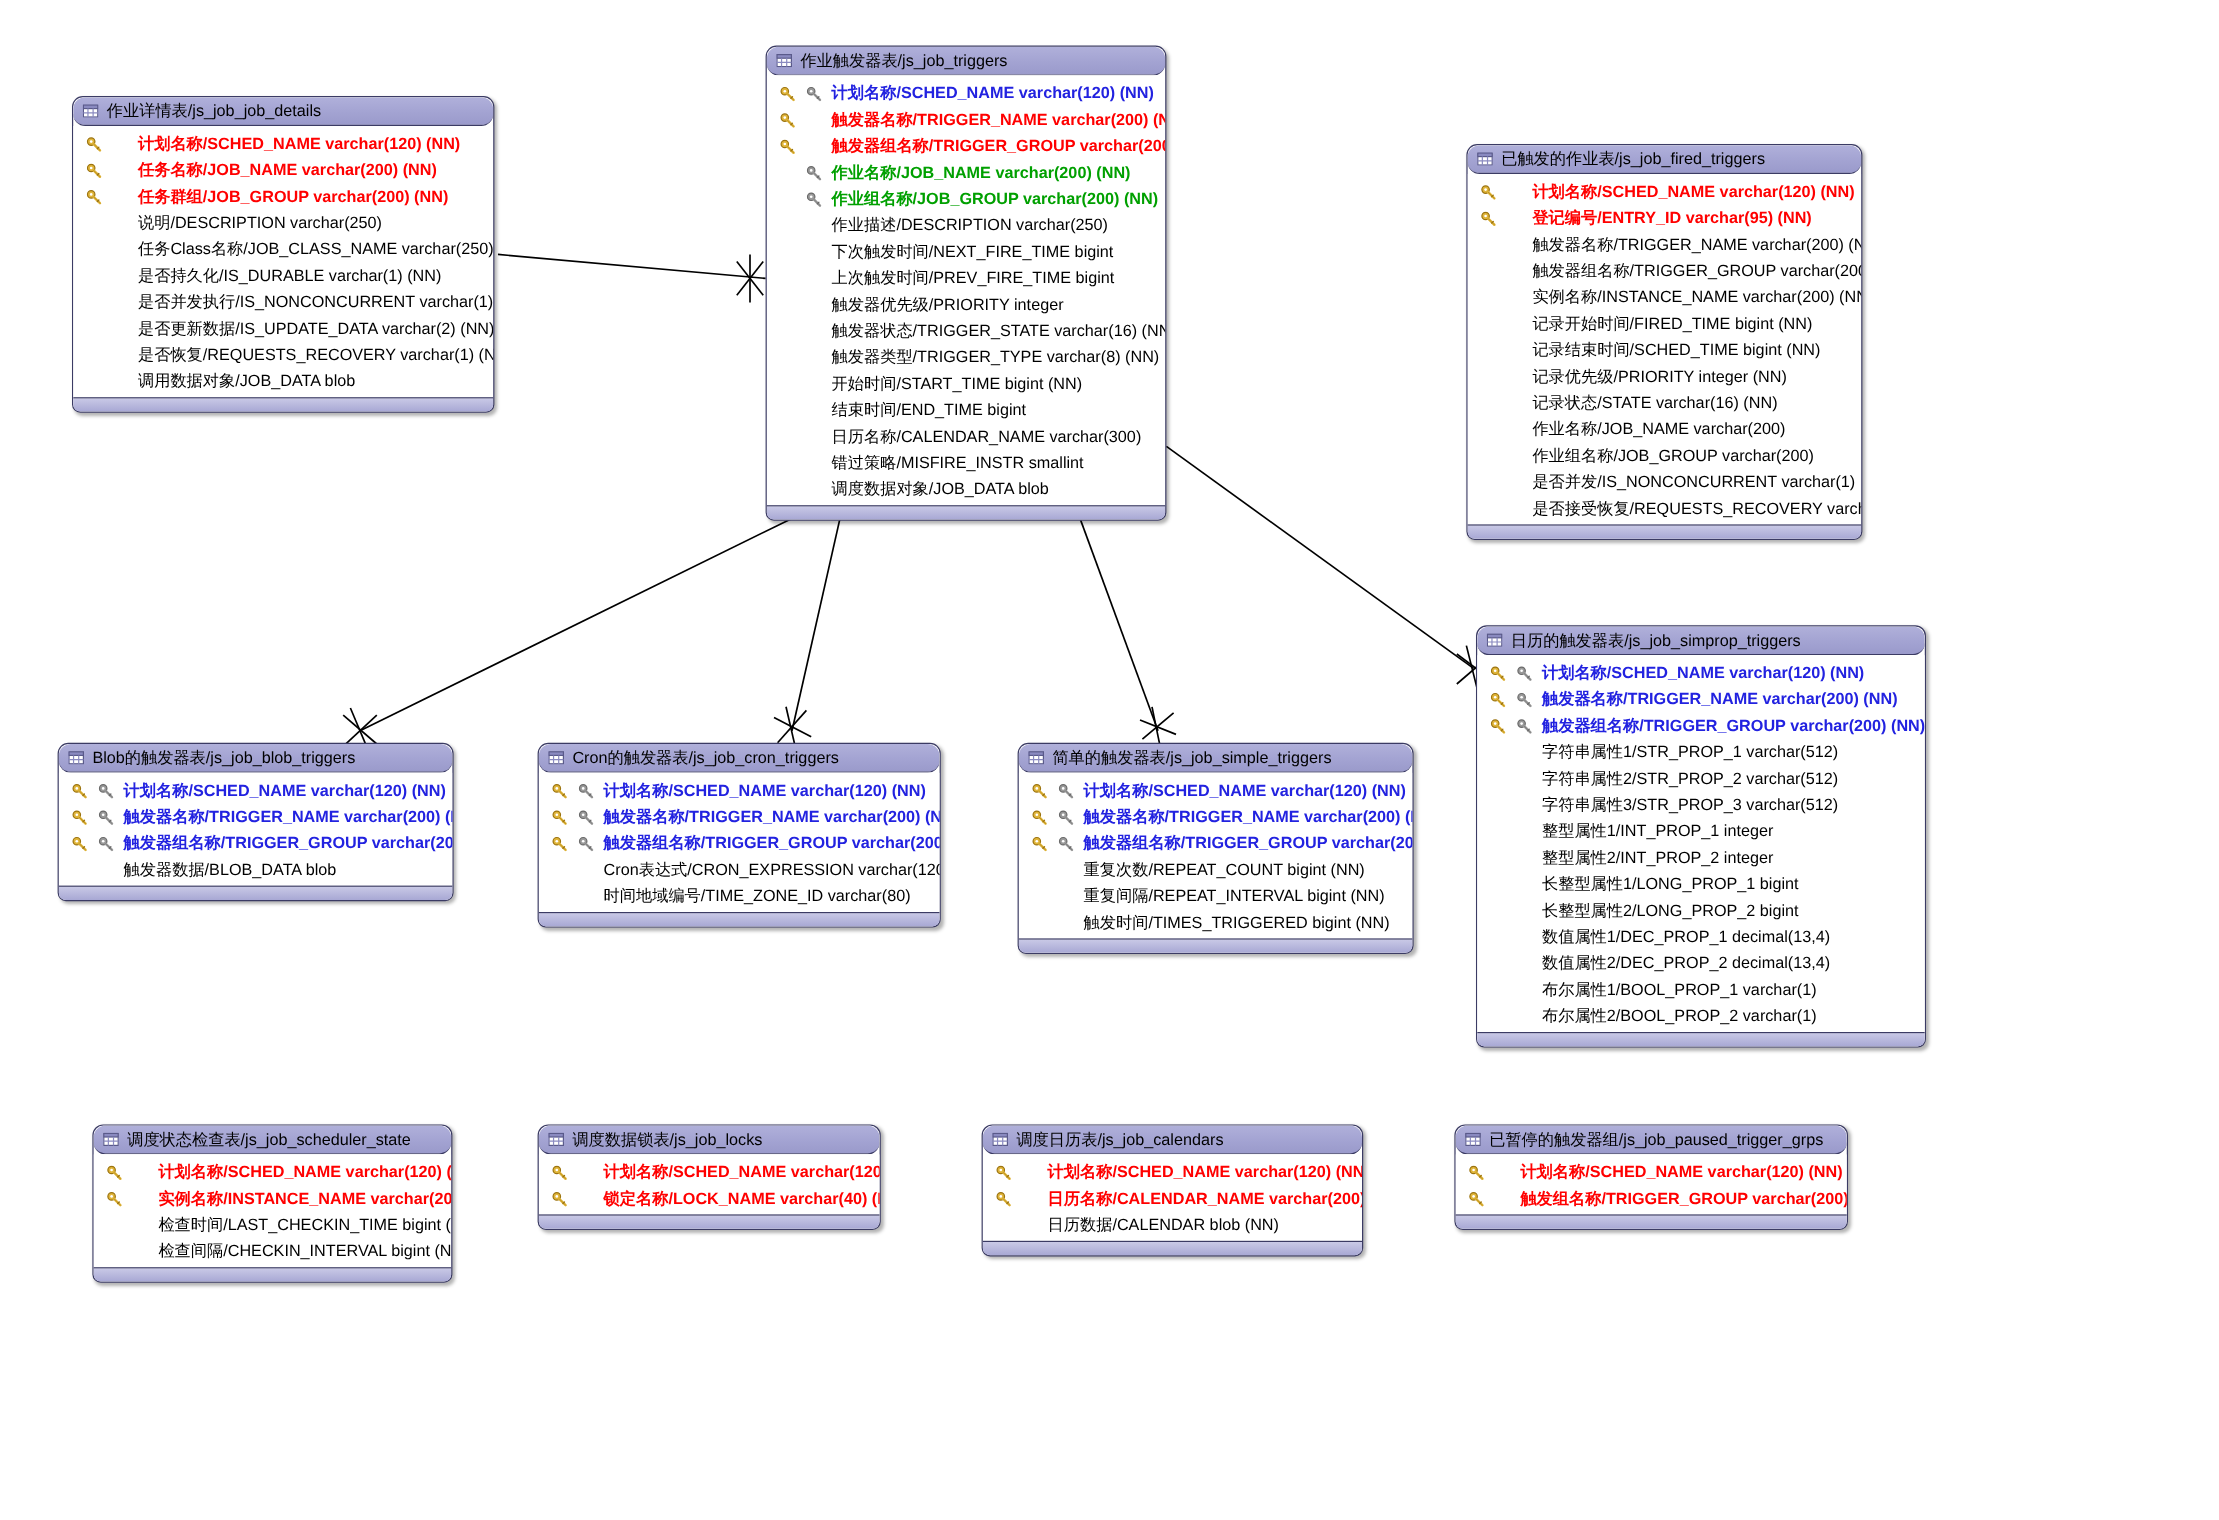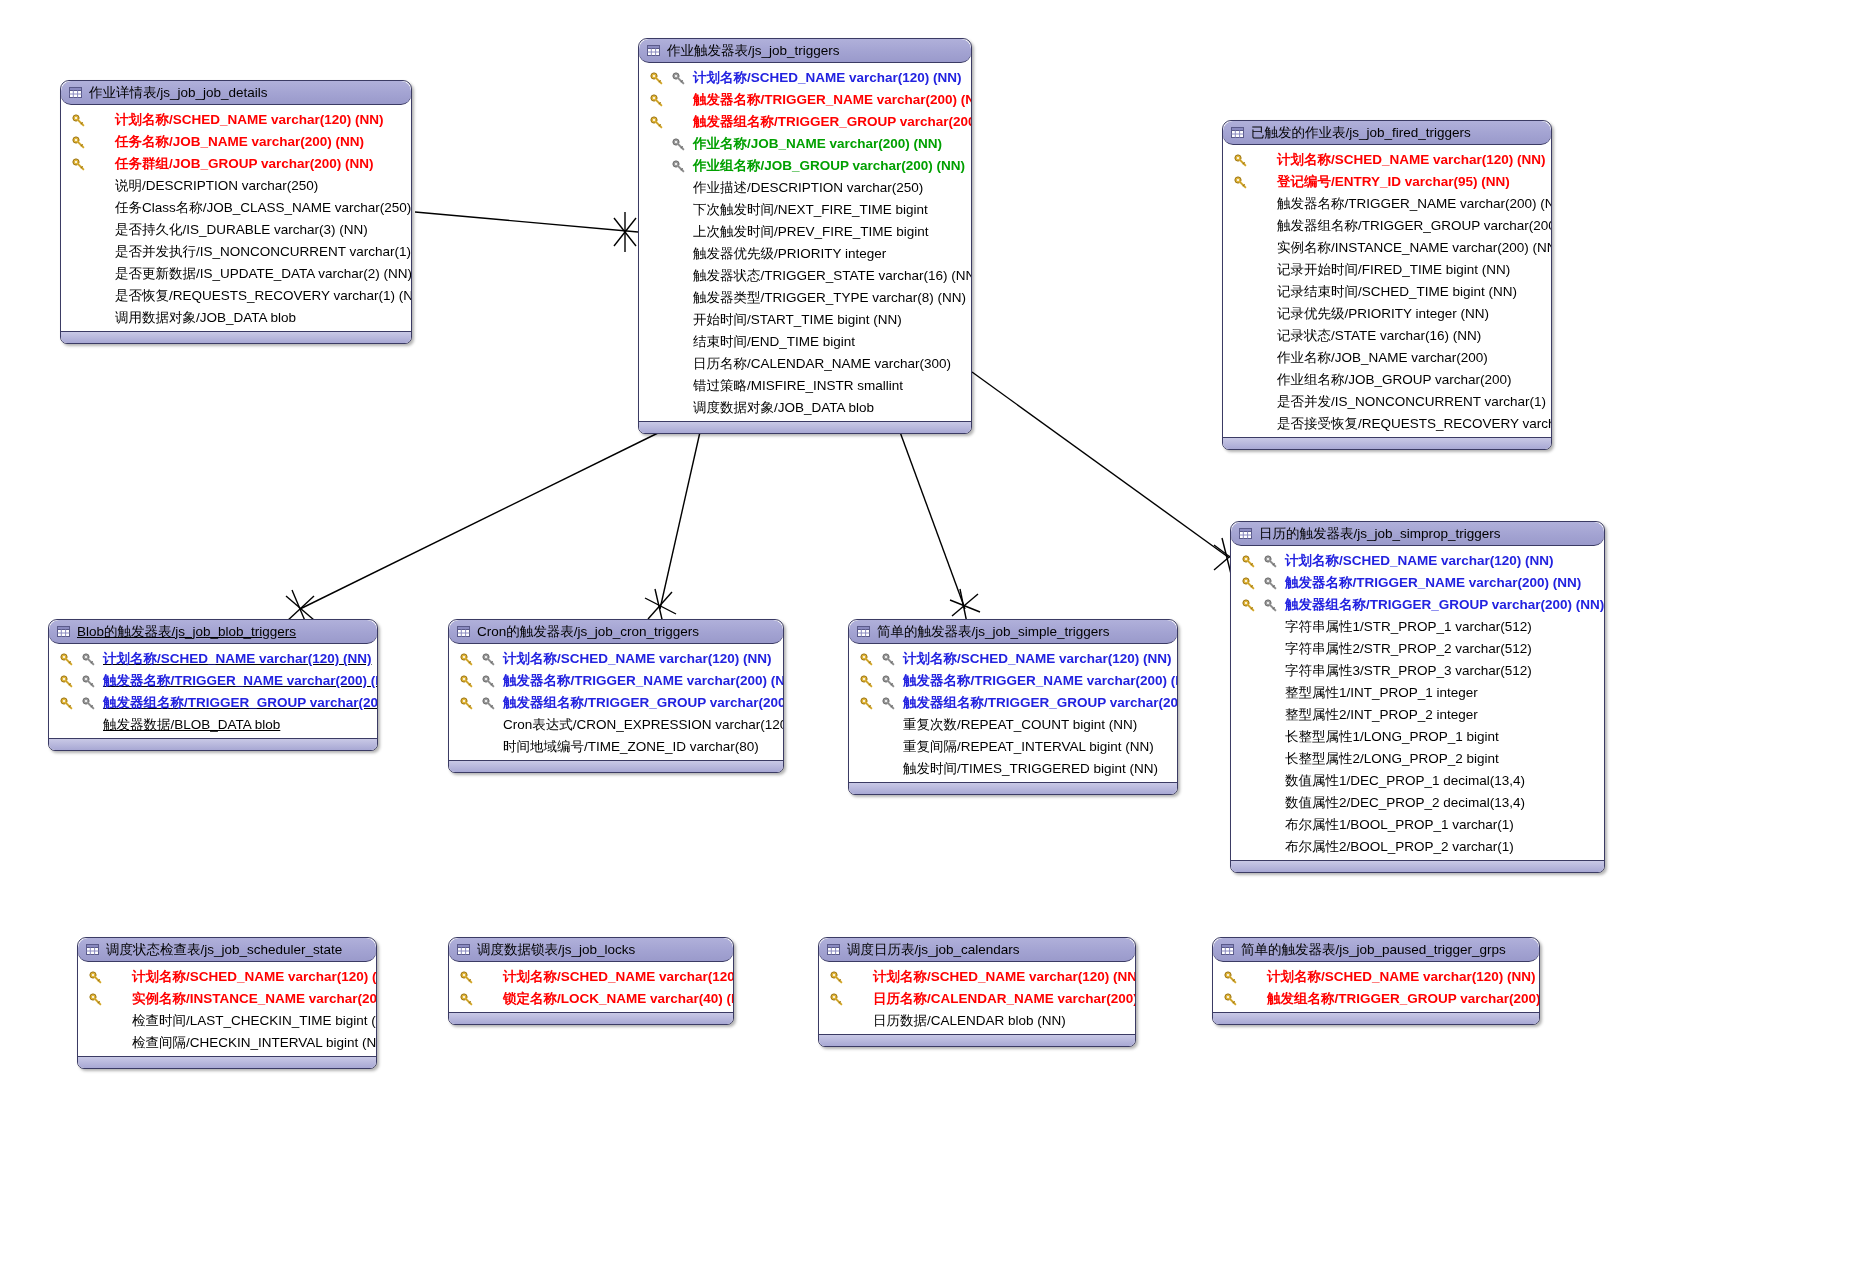--- a/index.html
+++ b/index.html
@@ -191,21 +191,21 @@
           <span class="attr-label c-black">说明/DESCRIPTION varchar(250)</span>
         </div>
         <div class="attr">
           <span class="keyslot"></span>
           <span class="keyslot"></span>
           <span class="attr-label c-black">任务Class名称/JOB_CLASS_NAME varchar(250) (NN)</span>
         </div>
         <div class="attr">
           <span class="keyslot"></span>
           <span class="keyslot"></span>
-          <span class="attr-label c-black">是否持久化/IS_DURABLE varchar(3) (NN)</span>
+          <span class="attr-label c-black">是否持久化/IS_DURABLE varchar(1) (NN)</span>
         </div>
         <div class="attr">
           <span class="keyslot"></span>
           <span class="keyslot"></span>
           <span class="attr-label c-black">是否并发执行/IS_NONCONCURRENT varchar(1) (NN)</span>
         </div>
         <div class="attr">
           <span class="keyslot"></span>
           <span class="keyslot"></span>
           <span class="attr-label c-black">是否更新数据/IS_UPDATE_DATA varchar(2) (NN)</span>
@@ -594,21 +594,21 @@
           <span class="attr-label c-black">布尔属性1/BOOL_PROP_1 varchar(1)</span>
         </div>
         <div class="attr">
           <span class="keyslot"></span>
           <span class="keyslot"></span>
           <span class="attr-label c-black">布尔属性2/BOOL_PROP_2 varchar(1)</span>
         </div>
       </div>
       <div class="entity-footer"></div>
     </div>
-    <div class="entity" style="left: 48px; top: 619px; width: 330px; text-decoration: underline;">
+    <div class="entity" style="left: 48px; top: 619px; width: 330px;">
       <div class="entity-header">
         <span>
           <svg class="tbl-icon" viewBox="0 0 13 11" xmlns="http://www.w3.org/2000/svg">
     <rect x="0.5" y="0.5" width="12" height="10" fill="#ffffff" stroke="#5a5a8a"></rect>
     <rect x="0.5" y="0.5" width="12" height="3" fill="#8a8ac0" stroke="#5a5a8a"></rect>
     <line x1="4.3" y1="3.5" x2="4.3" y2="10.5" stroke="#8a8ac0"></line>
     <line x1="8.6" y1="3.5" x2="8.6" y2="10.5" stroke="#8a8ac0"></line>
     <line x1="0.5" y1="7" x2="12.5" y2="7" stroke="#8a8ac0"></line>
   </svg>
         </span>
@@ -1019,21 +1019,21 @@
       <div class="entity-header">
         <span>
           <svg class="tbl-icon" viewBox="0 0 13 11" xmlns="http://www.w3.org/2000/svg">
     <rect x="0.5" y="0.5" width="12" height="10" fill="#ffffff" stroke="#5a5a8a"></rect>
     <rect x="0.5" y="0.5" width="12" height="3" fill="#8a8ac0" stroke="#5a5a8a"></rect>
     <line x1="4.3" y1="3.5" x2="4.3" y2="10.5" stroke="#8a8ac0"></line>
     <line x1="8.6" y1="3.5" x2="8.6" y2="10.5" stroke="#8a8ac0"></line>
     <line x1="0.5" y1="7" x2="12.5" y2="7" stroke="#8a8ac0"></line>
   </svg>
         </span>
-        <span>简单的触发器表/js_job_paused_trigger_grps</span>
+        <span>已暂停的触发器组/js_job_paused_trigger_grps</span>
       </div>
       <div class="entity-body">
         <div class="attr">
           <span class="keyslot">
             <svg width="13" height="13" viewBox="0 0 13 13" xmlns="http://www.w3.org/2000/svg">
     <circle cx="4" cy="4" r="3.1" fill="#e0b53a" stroke="#9c7410" stroke-width="1"></circle>
     <circle cx="4" cy="4" r="1.1" fill="#ffffff"></circle>
     <path d="M6 6 L11.3 11.3" stroke="#e0b53a" stroke-width="2.1" stroke-linecap="round"></path>
     <path d="M6 6 L11.3 11.3" stroke="#9c7410" stroke-width="0.6" stroke-linecap="round" opacity="0.7"></path>
     <path d="M9.1 9.9 L10.4 8.6" stroke="#9c7410" stroke-width="1.1" stroke-linecap="round"></path>

